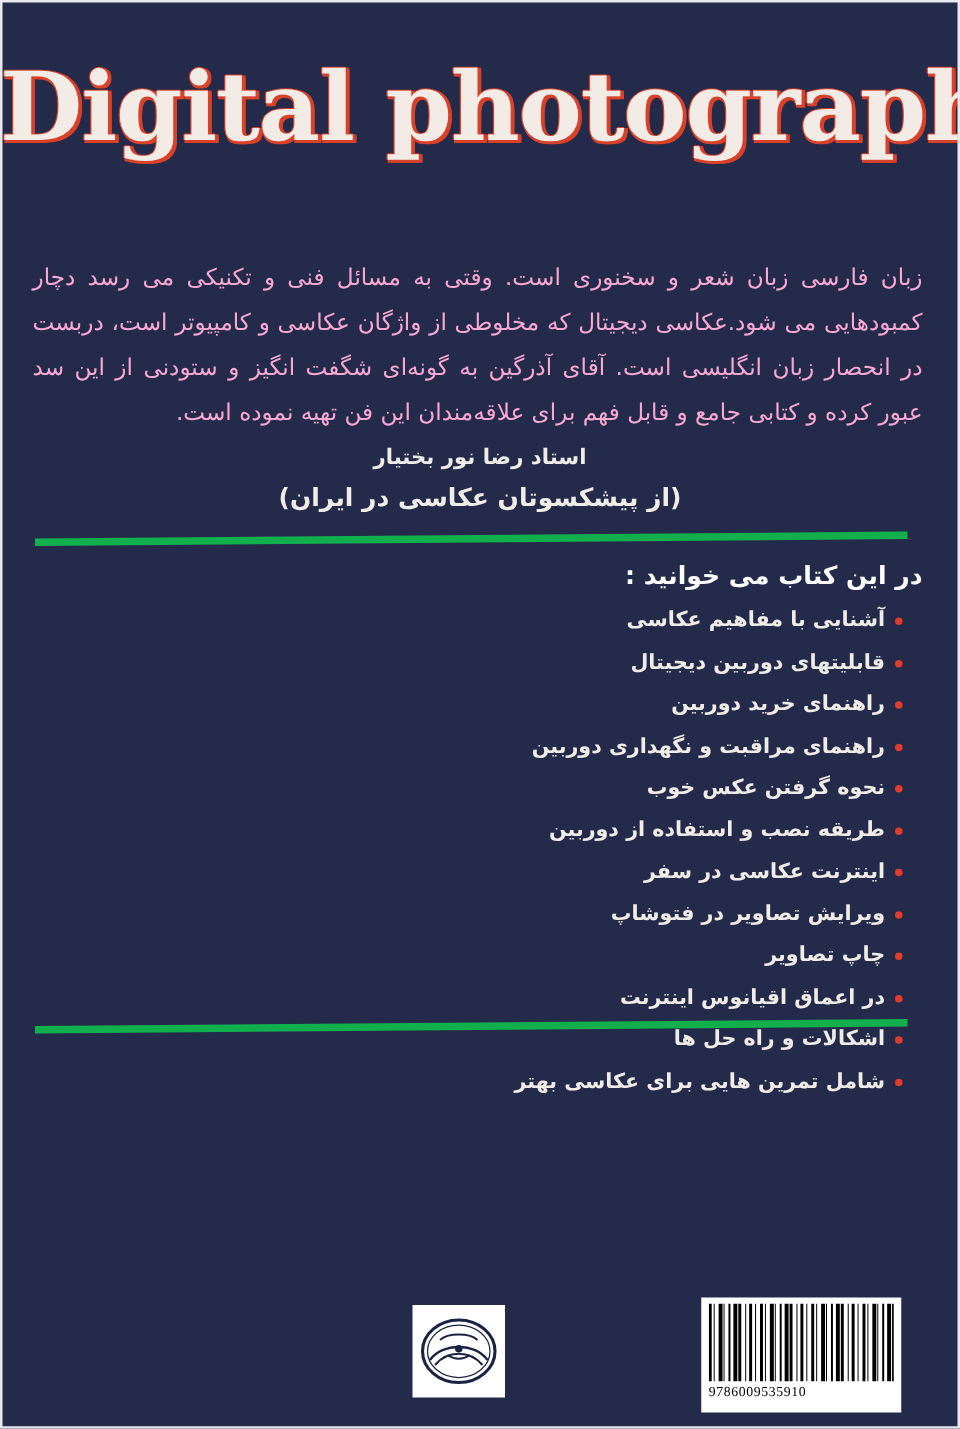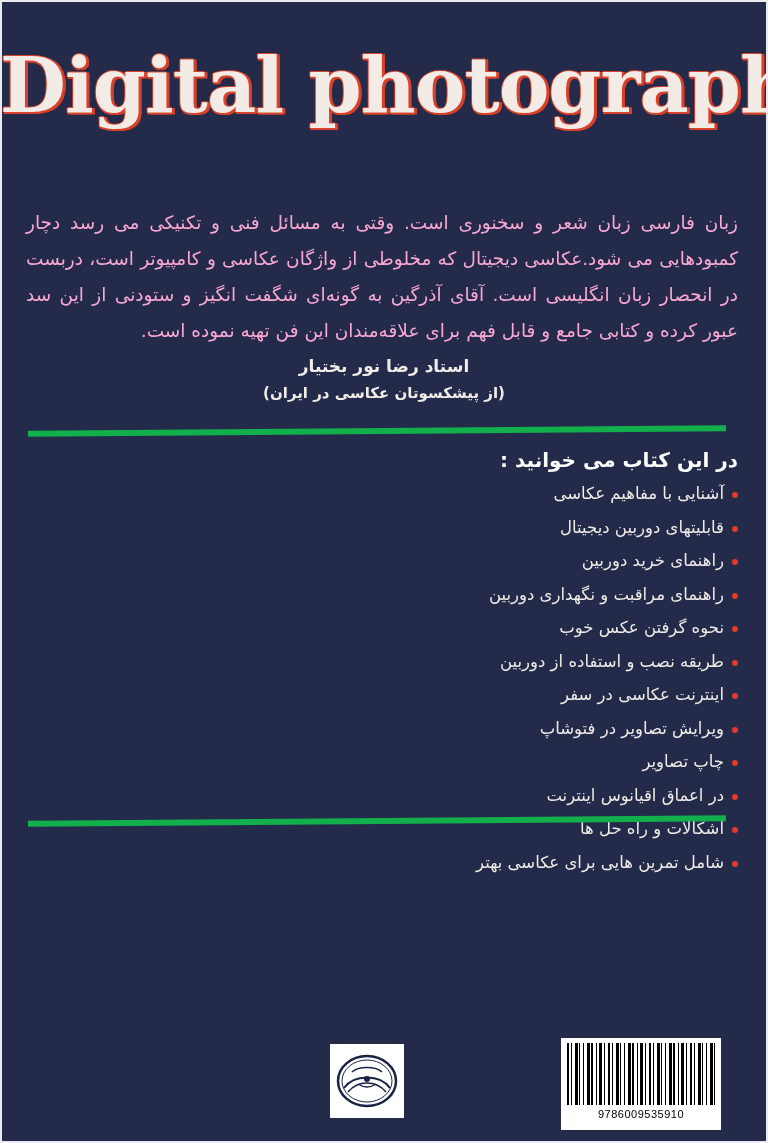--- a/index.html
+++ b/index.html
@@ -77,21 +77,21 @@
     right: 0;
     left: 0;
     top: 352px;
     text-align: center;
     color: #f0ece8;
     font-size: 17px;
     line-height: 1.7;
     font-weight: bold;
   }
   .attribution .sub {
-    font-size: 15px;
+    font-size: 20px;
   }
 
   
   .rule {
     position: absolute;
     height: 6px;
     background: #12b04d;
     left: 28px;
     right: 42px;
   }
@@ -108,22 +108,23 @@
     text-align: right;
   }
   .contents-heading {
     color: #ffffff;
     font-size: 20px;
     font-weight: bold;
     margin-bottom: 14px;
   }
   .contents ul {
     list-style: none;
-    margin: 0;
+    margin: 16px;
     padding: 0;
+    font-weight: bold;
   }
   .contents li {
     color: #f0ece8;
     font-size: 16.5px;
     line-height: 1.0;
     padding: 0 14px 0 0;
     margin-bottom: 17px;
     position: relative;
   }
   .contents li .bullet {
@@ -168,22 +169,22 @@
     background-image:
       linear-gradient(90deg,
         #000 0 2px, #fff 2px 4px, #000 4px 5px, #fff 5px 8px,
         #000 8px 11px, #fff 11px 12px, #000 12px 13px, #fff 13px 16px,
         #000 16px 17px, #fff 17px 20px, #000 20px 23px, #fff 23px 24px,
         #000 24px 26px, #fff 26px 29px, #000 29px 30px, #fff 30px 32px,
         #000 32px 35px, #fff 35px 37px, #000 37px 38px, #fff 38px 41px);
     background-size: 41px 100%;
   }
   .barcode .num {
-    text-align: center;
-    font-family: Liberation Sans, sans-serif;
+    text-align: left;
+    font-family: Liberation Serif, serif;
     font-size: 11px;
     color: #000;
     letter-spacing: 0.5px;
     margin-top: 3px;
   }
 </style>
 </head>
 <body>
 
 <div id="page">

